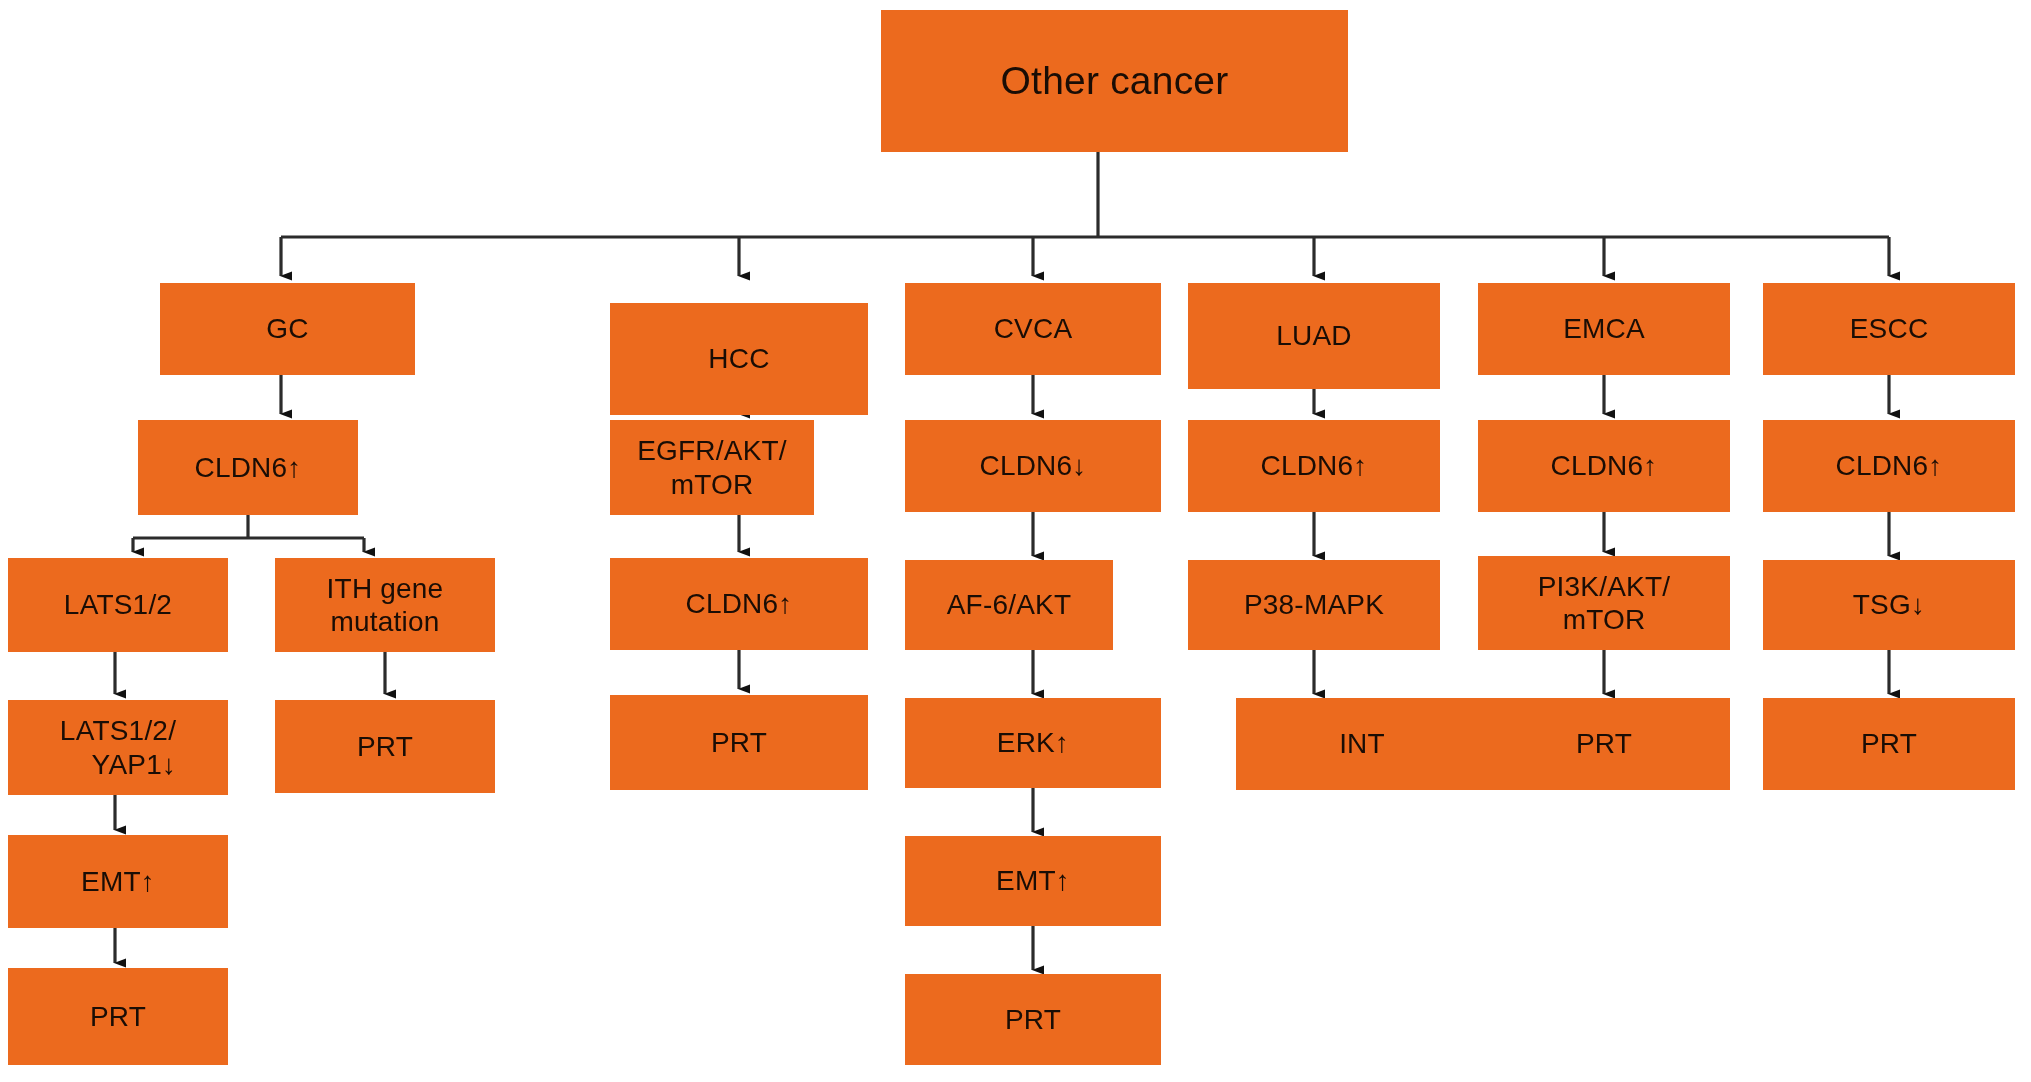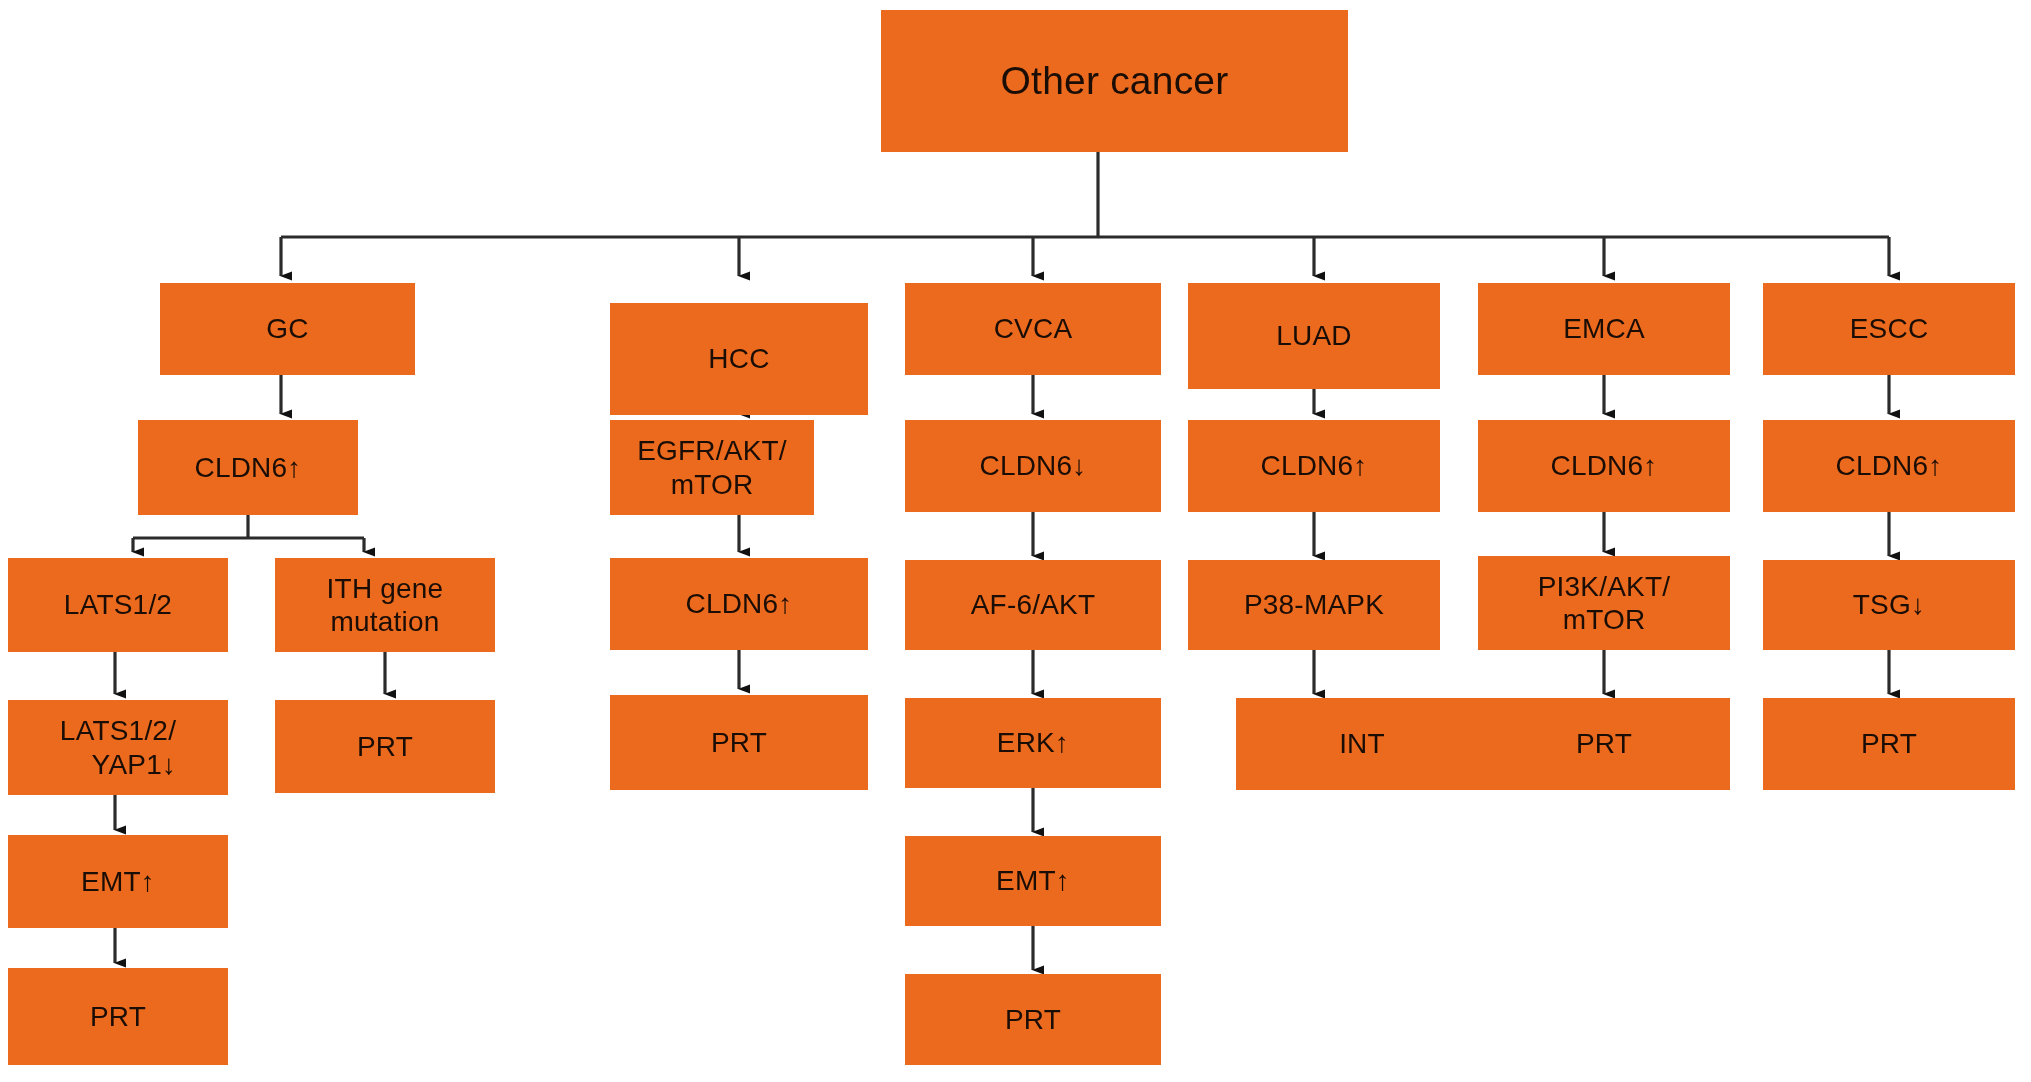--- a/index.html
+++ b/index.html
@@ -124,21 +124,21 @@
   <div class="node" style="left:275px; top:558px; width:220px; height:94px;">ITH gene
 mutation</div>
   <div class="node" style="left:275px; top:700px; width:220px; height:93px;">PRT</div>
 
   <div class="node" style="left:610px; top:420px; width:204px; height:95px;">EGFR/AKT/
 mTOR</div>
   <div class="node" style="left:610px; top:558px; width:258px; height:92px;">CLDN6↑</div>
   <div class="node" style="left:610px; top:695px; width:258px; height:95px;">PRT</div>
 
   <div class="node" style="left:905px; top:420px; width:256px; height:92px;">CLDN6↓</div>
-  <div class="node" style="left:905px; top:560px; width:256px; height:90px;">AF-6/AKT</div>
+  <div class="node" style="left:905px; top:560px; width:208px; height:90px;">AF-6/AKT</div>
   <div class="node" style="left:905px; top:698px; width:256px; height:90px;">ERK↑</div>
   <div class="node" style="left:905px; top:836px; width:256px; height:90px;">EMT↑</div>
   <div class="node" style="left:905px; top:974px; width:256px; height:91px;">PRT</div>
 
   <div class="node" style="left:1188px; top:420px; width:252px; height:92px;">CLDN6↑</div>
   <div class="node" style="left:1188px; top:560px; width:252px; height:90px;">P38-MAPK</div>
   <div class="node" style="left:1236px; top:698px; width:252px; height:92px;">INT</div>
 
   <div class="node" style="left:1478px; top:420px; width:252px; height:92px;">CLDN6↑</div>
   <div class="node" style="left:1478px; top:556px; width:252px; height:94px;">PI3K/AKT/

